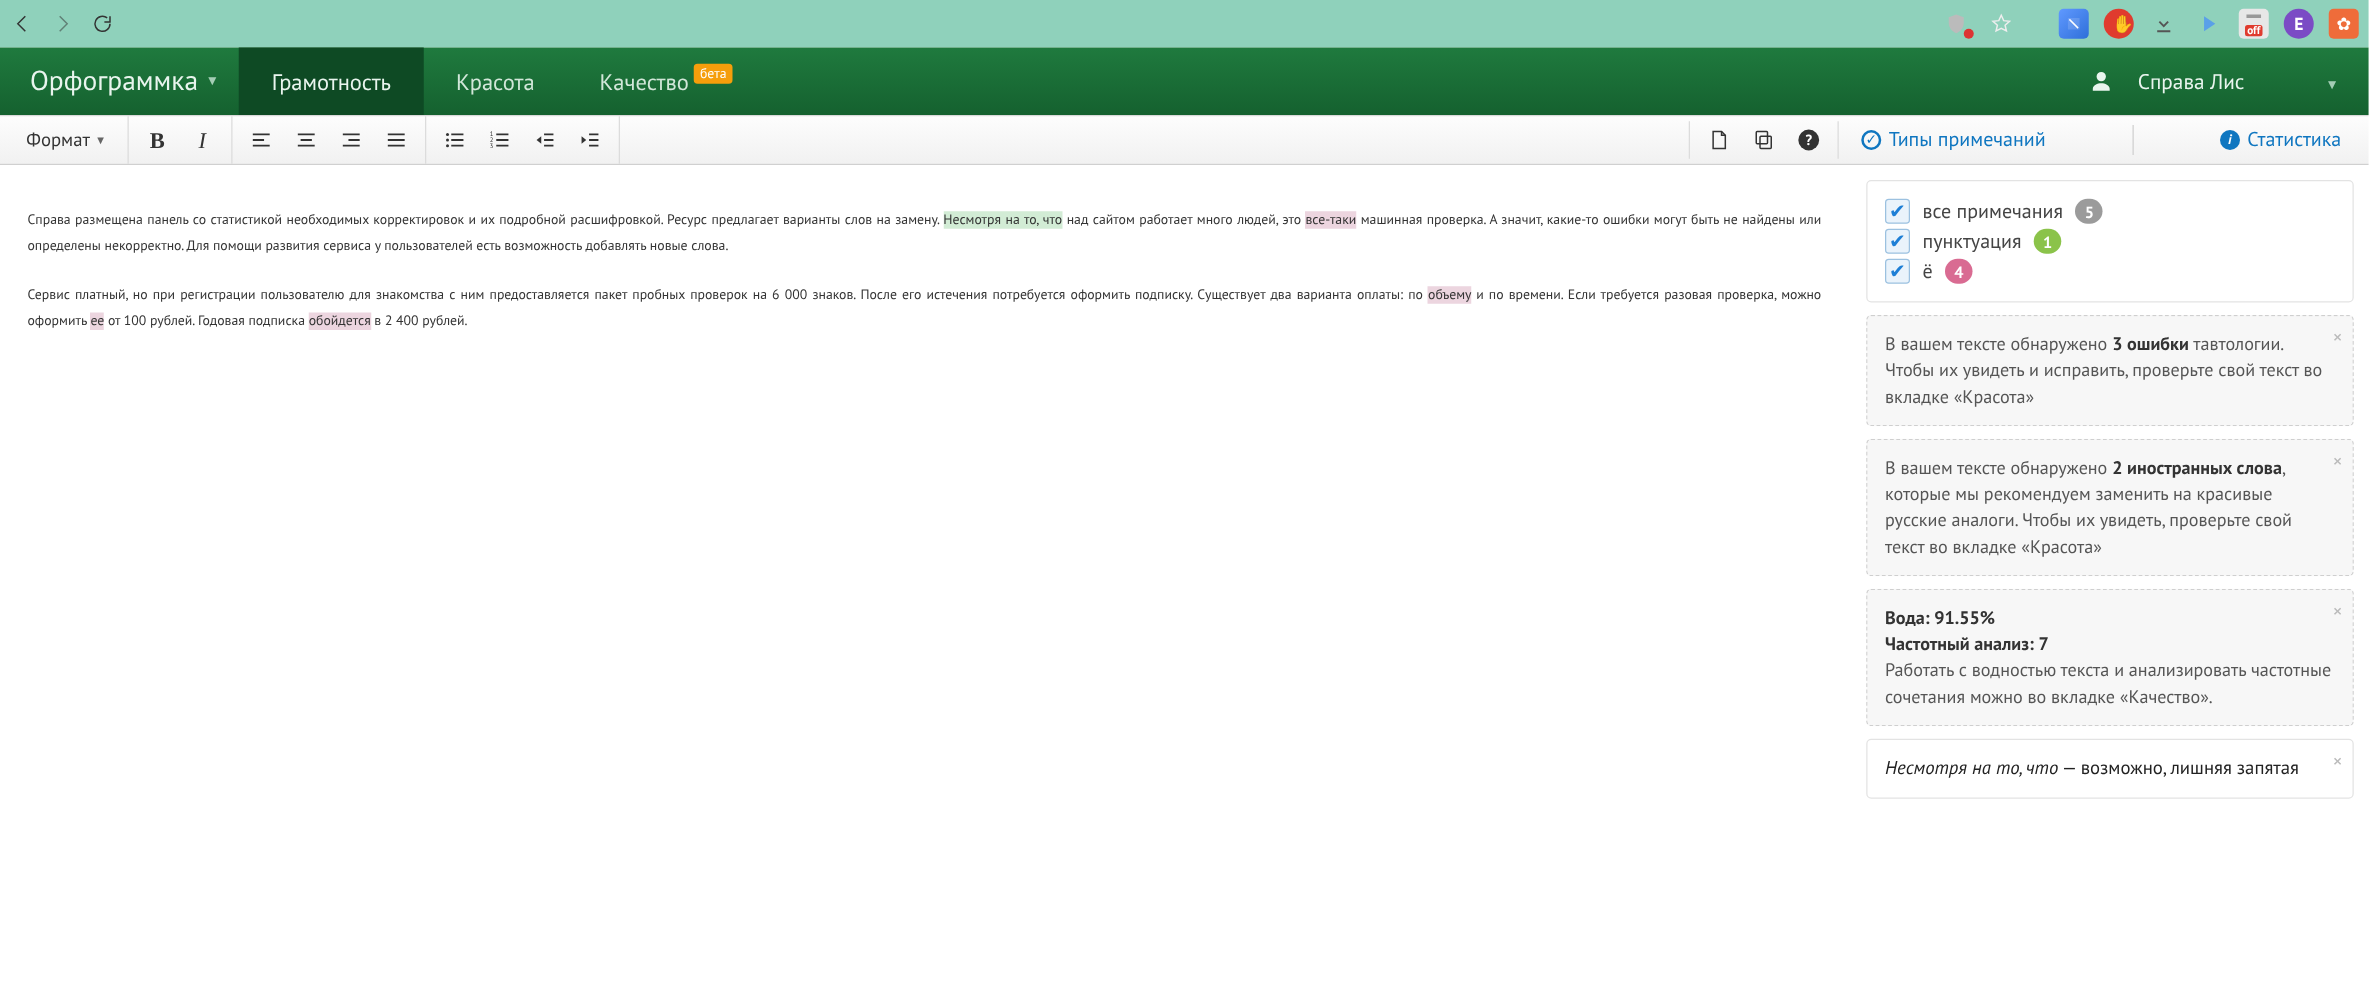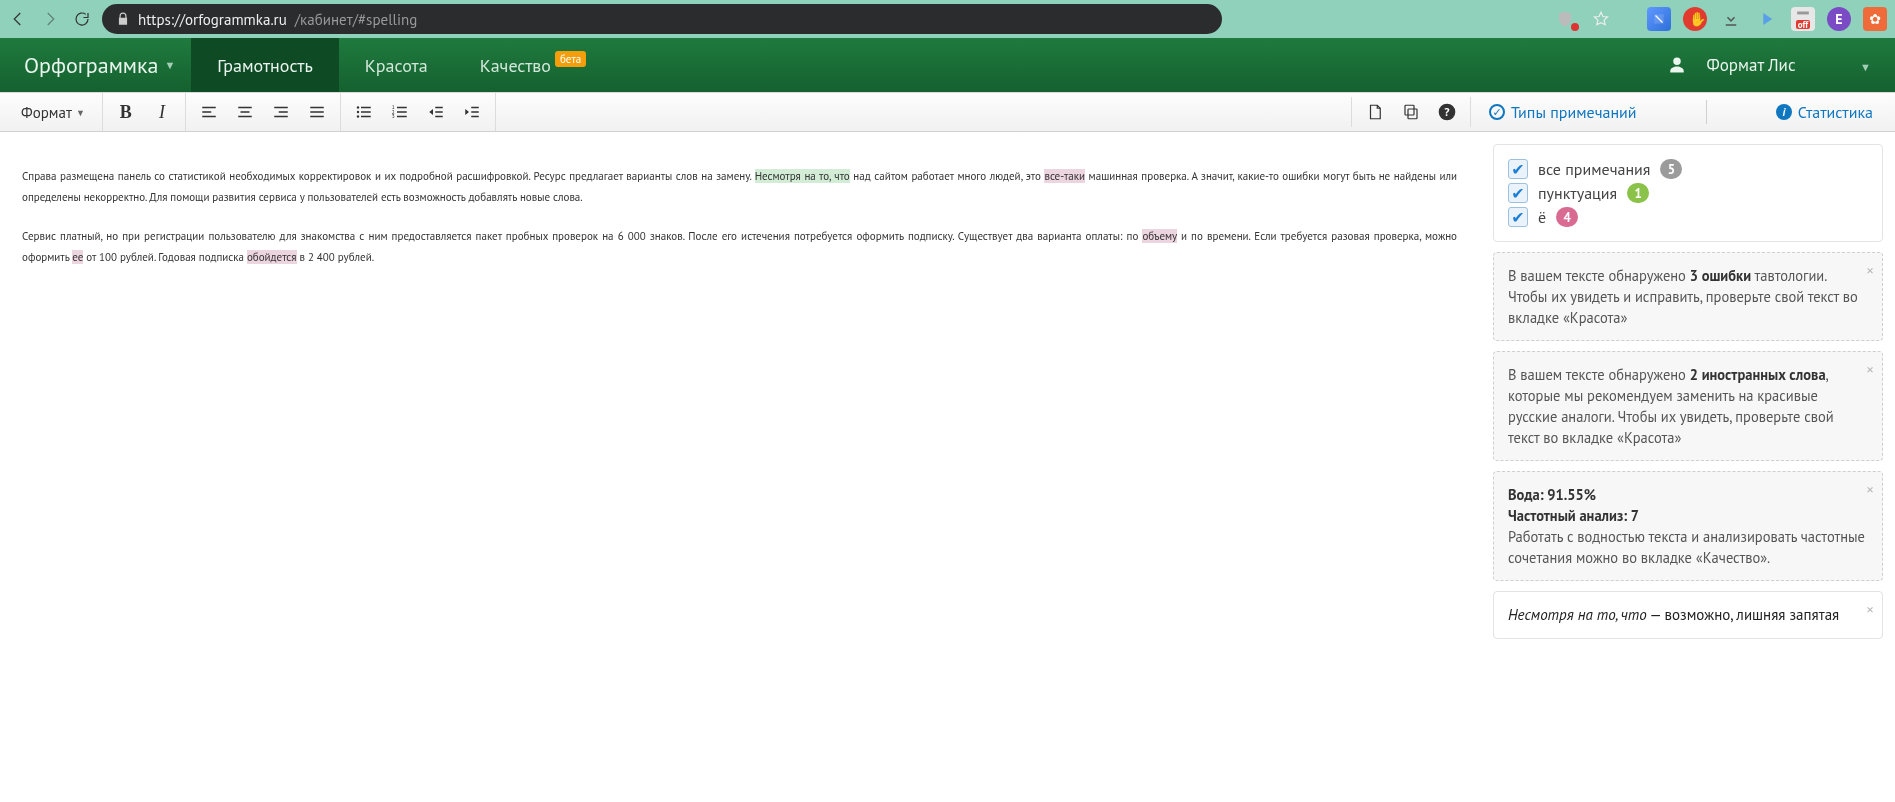--- a/index.html
+++ b/index.html
@@ -92,29 +92,20 @@
   <div class="nav-btn" style="opacity:.5">
     <svg width="18" height="18" viewBox="0 0 24 24">
         <path class="icon-stroke" d="M9 4l8 8-8 8"></path>
       </svg>
   </div>
   <div class="nav-btn">
     <svg width="18" height="18" viewBox="0 0 24 24">
         <path class="icon-stroke" d="M20 12a8 8 0 1 1-3-6.2M20 4v6h-6"></path>
       </svg>
   </div>
-  <div class="addr-wrap">
-    <span class="lock">
-      <svg width="14" height="14" viewBox="0 0 24 24">
-          <path fill="#ccc" d="M6 10V7a6 6 0 1 1 12 0v3h1v12H5V10h1zm2 0h8V7a4 4 0 1 0-8 0v3z"></path>
-        </svg>
-    </span>
-    <span class="url-secure">https://orfogrammka.ru</span>
-      <span class="url-path">/кабинет/#spelling</span>
-  </div>
   <div class="chrome-spacer"></div>
   <div class="chrome-icon ci-shield">
     <svg width="18" height="18" viewBox="0 0 24 24">
         <path fill="#bbb" d="M12 2l8 3v6c0 5-3.5 9.7-8 11-4.5-1.3-8-6-8-11V5l8-3z"></path>
       </svg>
     <span class="dot"></span>
   </div>
   <div class="chrome-icon ci-star">
     <svg width="18" height="18" viewBox="0 0 24 24">
         <path fill="none" stroke="#eee" stroke-width="1.6" d="M12 3l2.6 5.7 6.2.6-4.7 4.2 1.4 6.1L12 16.9l-5.5 2.7 1.4-6.1L3.2 9.3l6.2-.6L12 3z"></path>
@@ -168,21 +159,21 @@
     <span class="beta-badge">бета</span>
   </div>
   <div class="top-spacer"></div>
   <div class="user-area">
     <span>
       <svg class="user-ico" viewBox="0 0 24 24">
           <path fill="#e9f5ee" d="M12 12a5 5 0 1 0-5-5 5 5 0 0 0 5 5zm0 2c-4 0-9 2-9 6v2h18v-2c0-4-5-6-9-6z"></path>
         </svg>
     </span>
     <span class="userdrop">
-      <span>Формат Лис</span>
+      <span>Справа Лис</span>
       <span class="caret">▼</span>
     </span>
   </div>
 </div>
 
 <div class="toolbar">
   <div class="tb-group">
     <div class="tb-btn format-btn">
       <span>Формат</span>
         <span class="caret">▼</span>

